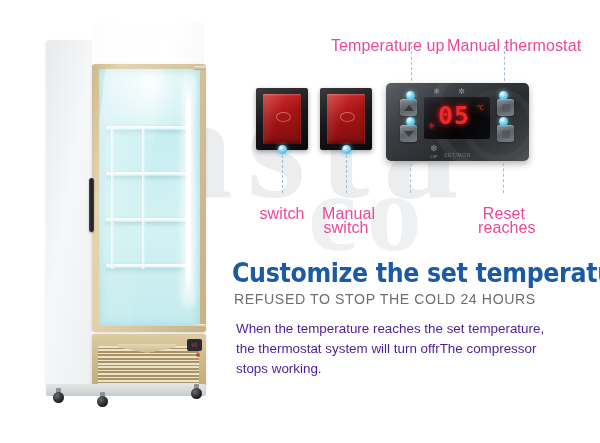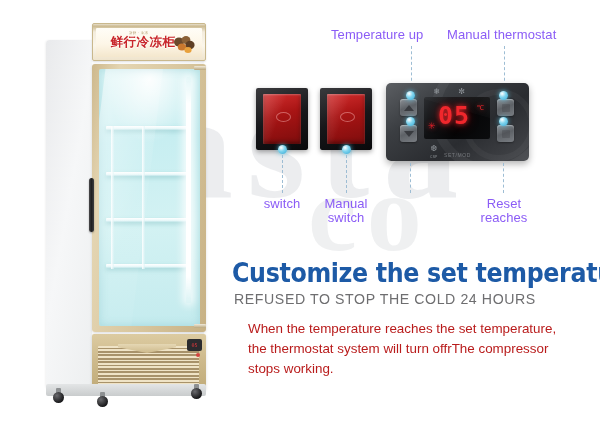--- a/index.html
+++ b/index.html
@@ -153,23 +153,24 @@
     background: radial-gradient(circle at 35% 32%,#6a6a6e,#19191b 70%);
     display: block;
   }
   .caster b {
     position: absolute; left: 4px; top: 0; width: 5px; height: 6px;
     background: #8d9092; border-radius: 1px; display: block;
   }
 
   
   .lbl {
-    position: absolute; color: #8b5cf6; font-size: 13px;
+    position: absolute; color: #ec4899; font-size: 16px;
     letter-spacing: .1px; white-space: nowrap;
     font-family: "Liberation Sans", sans-serif;
+    margin-top: 10px;
   }
   .lbl.two { line-height: 14px; text-align: center; }
 
   .dash {
     position: absolute; width: 0; border-left: 1px dashed #9dbdd4;
   }
 
   
   .sw {
     position: absolute; width: 52px; height: 62px;
@@ -276,49 +277,36 @@
     letter-spacing: -.4px;
     transform: scaleX(.88); transform-origin: left center;
     white-space: nowrap;
   }
   .subhead {
     position: absolute; left: 234px; top: 291px;
     font-size: 14.6px; color: #6e6e70; letter-spacing: .6px; white-space: nowrap;
     transform: scaleX(.97); transform-origin: left center;
   }
   .para {
-    position: absolute; left: 248px; top: 319px; width: 320px;
-    font-size: 13.4px; line-height: 20px; color: #b91c1c;
+    position: absolute; left: 236px; top: 319px; width: 320px;
+    font-size: 13.4px; line-height: 20px; color: #4c1d95;
   }
 </style>
 </head>
 <body>
 
 <div id="stage">
 
   <div class="wm wm-a">asta</div>
   <div class="wm wm-b">co</div>
 
   <div id="fridge">
     <div class="cab-side"></div>
     <div class="cab-front"></div>
 
-    <div class="sign">
-      <div class="sign-inner">
-        <span class="sign-text">鲜行冷冻柜</span>
-        <span class="sign-sub">新鲜 · 冷冻</span>
-        <svg class="sign-food" viewBox="0 0 26 20">
-          <ellipse cx="8" cy="8" rx="5" ry="4.6" fill="#6b4a2c"></ellipse>
-          <ellipse cx="15" cy="6" rx="4.4" ry="4" fill="#8a6036"></ellipse>
-          <ellipse cx="19" cy="11" rx="4.6" ry="4.2" fill="#5e3f25"></ellipse>
-          <ellipse cx="11" cy="13" rx="4.2" ry="3.6" fill="#c9782e"></ellipse>
-          <ellipse cx="17" cy="16" rx="3.6" ry="3" fill="#e8a13c"></ellipse>
-        </svg>
-      </div>
-    </div>
 
     <div class="door-frame">
       <div class="glass">
         <div class="shelf" style="top:22%"></div>
         <div class="shelf" style="top:40%"></div>
         <div class="shelf" style="top:58%"></div>
         <div class="shelf" style="top:76%"></div>
         <div class="riser" style="left:43%; top:22%; height:56%"></div>
         <div class="riser" style="left:12%; top:22%; height:56%"></div>
         <div class="lamp"></div>

